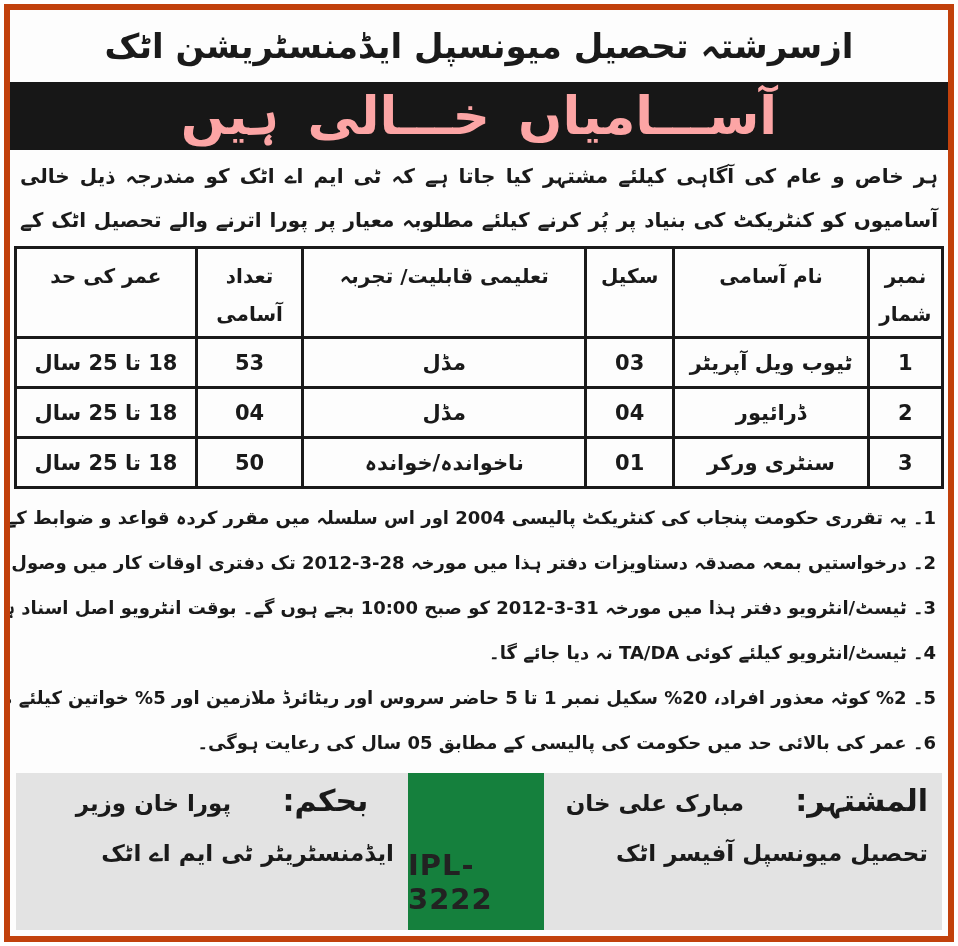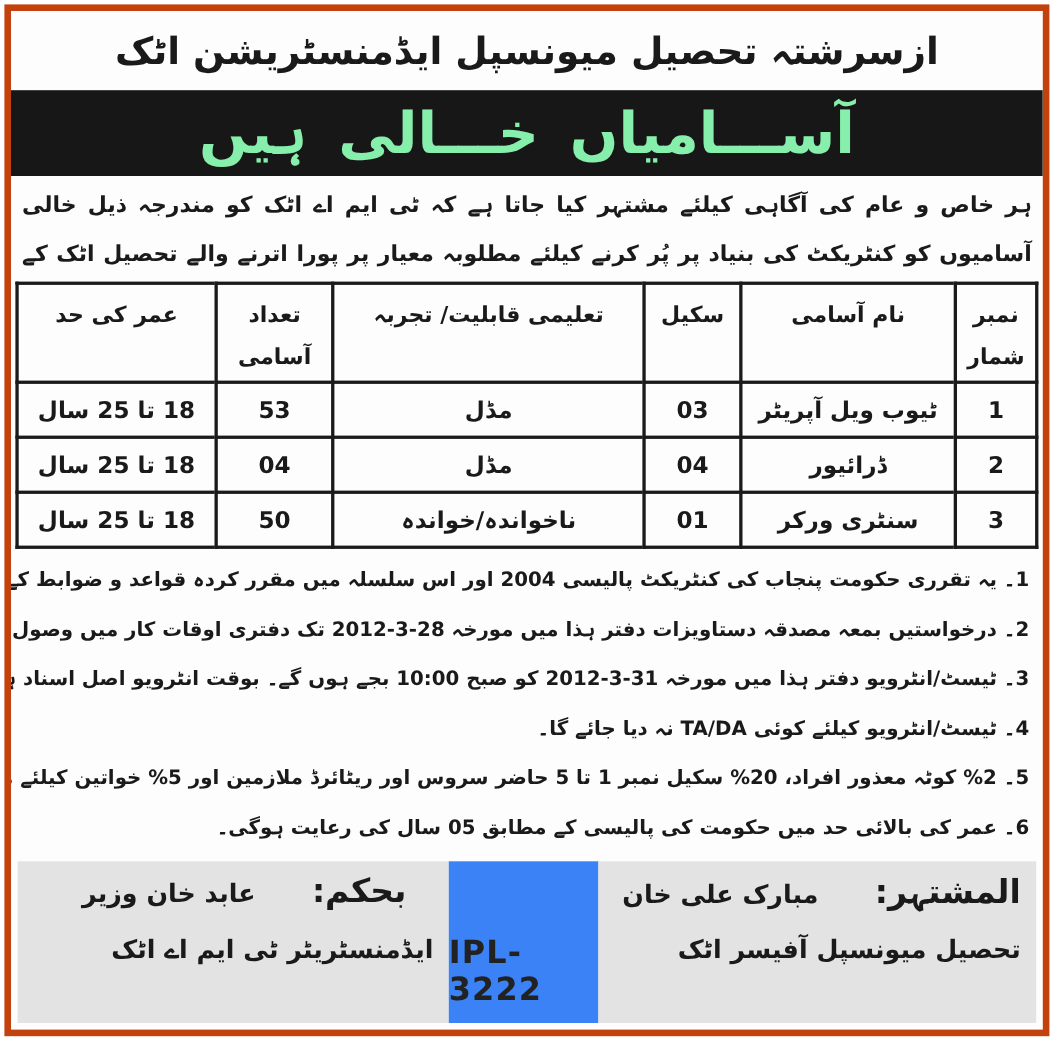--- a/index.html
+++ b/index.html
@@ -27,23 +27,23 @@
     justify-content: center;
   }
   .masthead-title {
     font-size: 34px;
     font-weight: bold;
     direction: rtl;
     white-space: nowrap;
   }
   
   .vacancy-banner {
-    height: 78px;
+    height: 68px;
     background: #171717;
-    color: #86efac;
+    color: #fca5a5;
     display: flex;
     align-items: center;
     justify-content: center;
     flex-shrink: 0;
   }
   .banner-title {
     font-size: 52px;
     font-weight: bold;
     direction: rtl;
     white-space: nowrap;
@@ -117,21 +117,21 @@
     overflow: hidden;
   }
   .sig-block.by-order { width: 392px; }
   .sig-block.advertiser { width: 398px; }
   .sig-center {
     flex: 1;
     display: flex;
     align-items: flex-end;
     justify-content: center;
     padding-bottom: 14px;
-    background: #3b82f6;
+    background: #15803d;
   }
   .sig-line1 { font-size: 23px; white-space: nowrap; }
   .sig-block.advertiser .sig-line1 { text-align: right; }
   .sig-block.by-order .sig-line1 { text-align: center; padding-left: 20px; }
   .sig-label { font-weight: bold; font-size: 30px; margin-left: 44px; }
   .sig-name { font-weight: bold; font-size: 23px; }
   .sig-line2 {
     font-size: 23px;
     font-weight: bold;
     text-align: right;
@@ -213,21 +213,21 @@
     <div class="condition-item">3۔ ٹیسٹ/انٹرویو دفتر ہذا میں مورخہ 31-3-2012 کو صبح 10:00 بجے ہوں گے۔ بوقت انٹرویو اصل اسناد ہمراہ لائیں۔</div>
     <div class="condition-item">4۔ ٹیسٹ/انٹرویو کیلئے کوئی TA/DA نہ دیا جائے گا۔</div>
     <div class="condition-item">5۔ 2% کوٹہ معذور افراد، 20% سکیل نمبر 1 تا 5 حاضر سروس اور ریٹائرڈ ملازمین اور 5% خواتین کیلئے مختص ہوگا۔</div>
     <div class="condition-item">6۔ عمر کی بالائی حد میں حکومت کی پالیسی کے مطابق 05 سال کی رعایت ہوگی۔</div>
   </div>
 
   <div class="footer">
     <div class="sig-block by-order">
       <div class="sig-line1">
         <span class="sig-label">بحکم:</span>
-        <span class="sig-name">عابد خان وزیر</span>
+        <span class="sig-name">پورا خان وزیر</span>
       </div>
       <div class="sig-line2">ایڈمنسٹریٹر ٹی ایم اے اٹک</div>
     </div>
 
     <div class="sig-center">
       <span class="ad-ref">IPL-3222</span>
     </div>
 
     <div class="sig-block advertiser">
       <div class="sig-line1">

